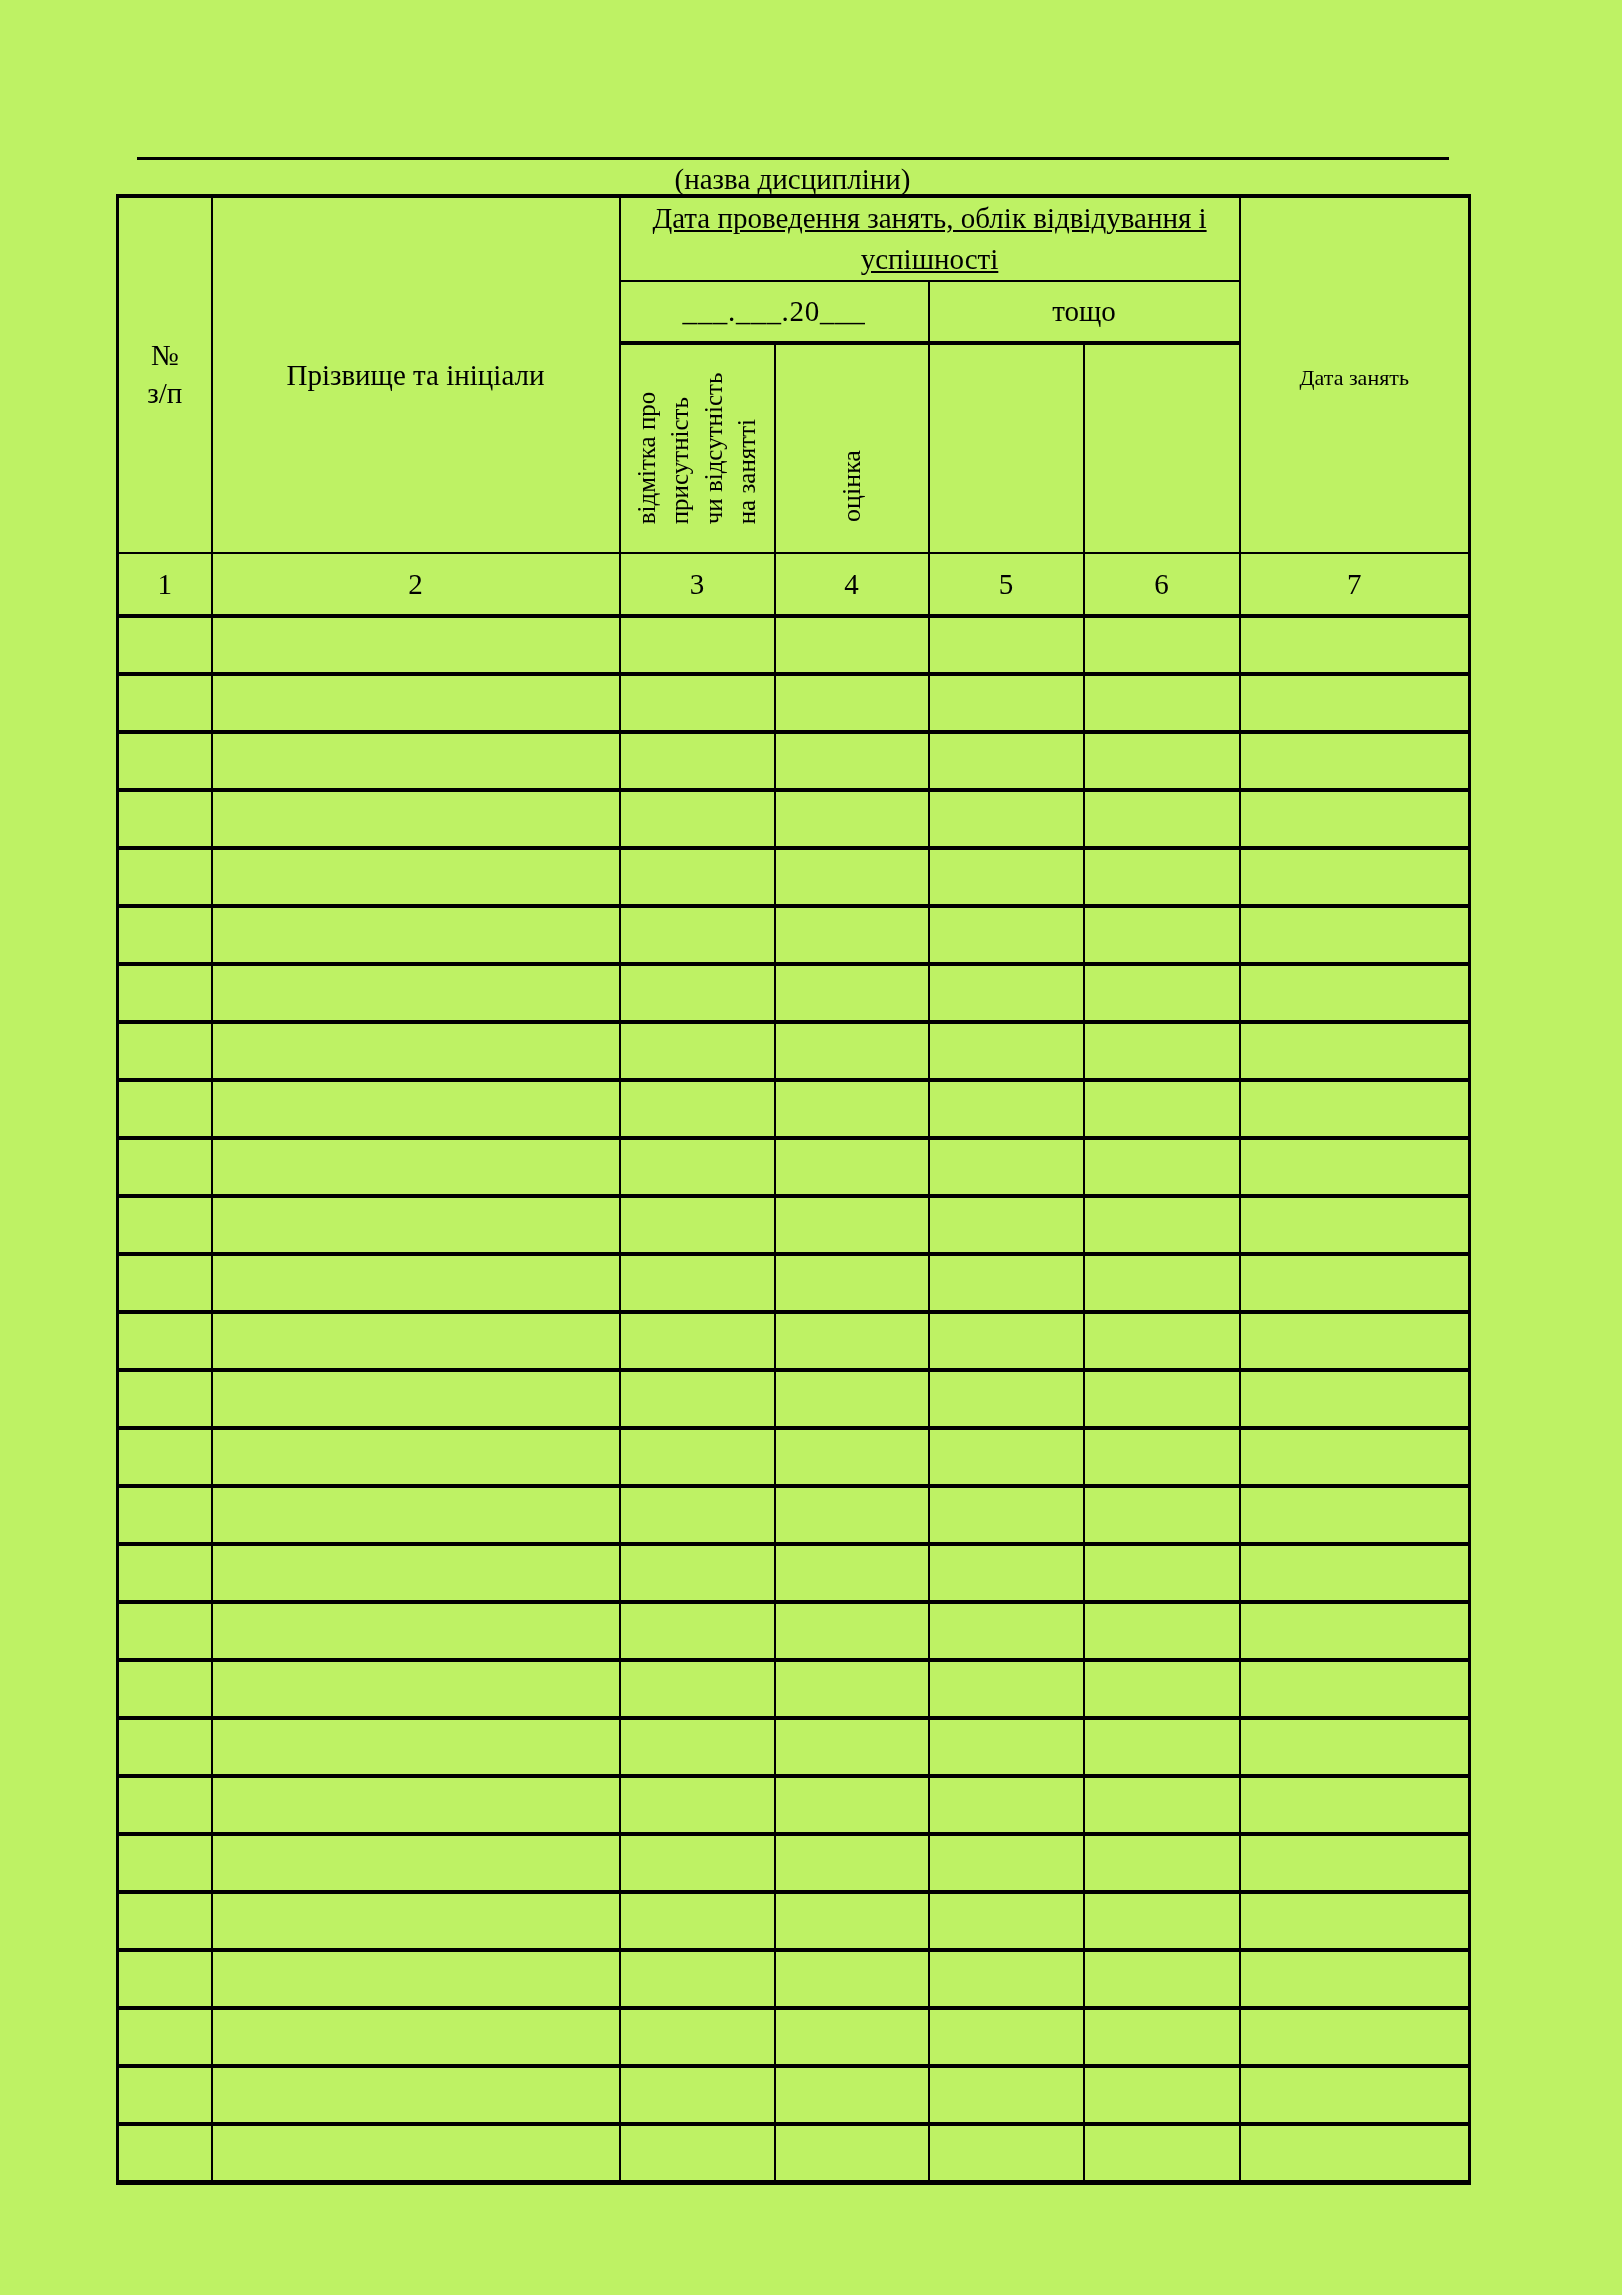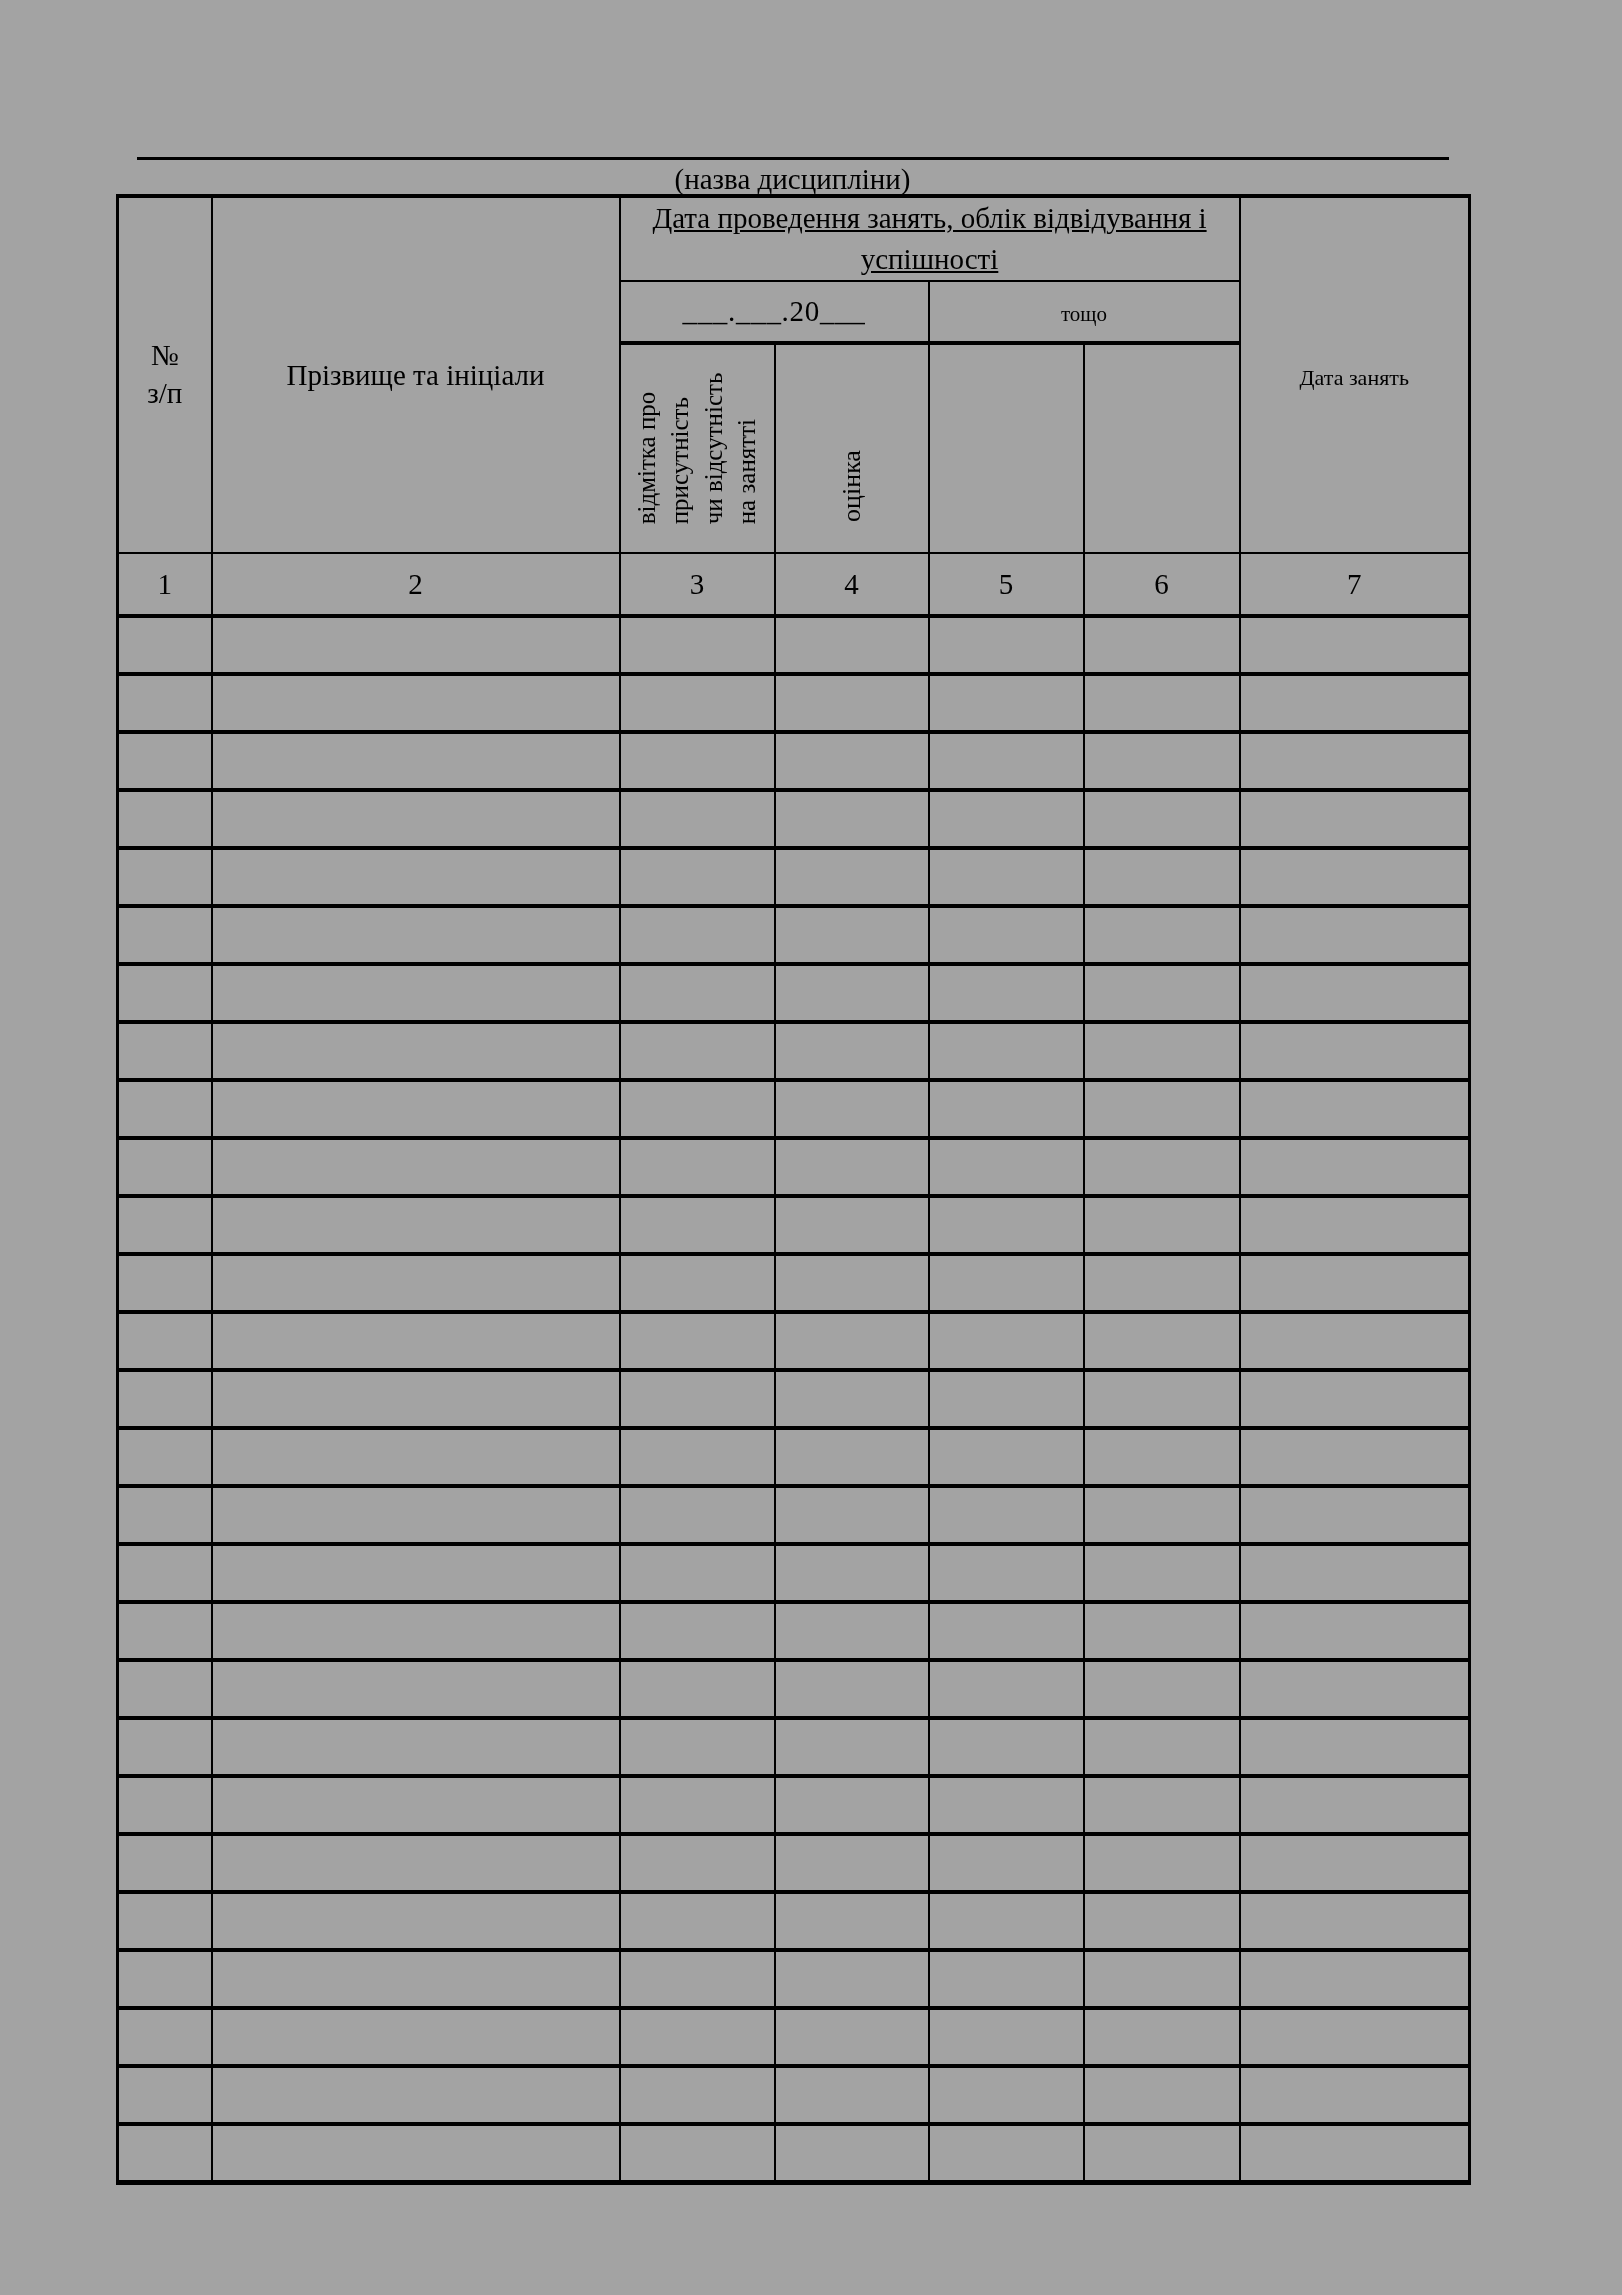--- a/index.html
+++ b/index.html
@@ -9,21 +9,21 @@
     width: 1623px;
     height: 2295px;
     position: relative;
     font-family: "Liberation Serif", serif;
     color: #000;
   }
   .page {
     position: absolute;
     left: 0; top: 0;
     width: 1623px; height: 2295px;
-    background: #a3a3a3;
+    background: #bef264;
   }
   .discipline-rule {
     position: absolute;
     left: 137px; top: 157px;
     width: 1312px; height: 3.3px;
     background: #000;
   }
   .discipline-caption {
     position: absolute;
     left: 116px; top: 164px;
@@ -120,21 +120,21 @@
         </td>
         <td rowspan="3" class="rspan">
           <span style="font-size:22px">Дата занять</span>
         </td>
       </tr>
       <tr class="hdr2">
         <td colspan="2" class="date-cell">
           <span>___.___.20___</span>
         </td>
         <td colspan="2">
-          <span style="font-size:21px">тощо</span>
+          <span style="font-size:29px">тощо</span>
         </td>
       </tr>
       <tr class="hdr3">
         <td>
           <div class="vt vt-presence">відмітка про
 присутність
 чи відсутність
 на занятті</div>
         </td>
         <td>

